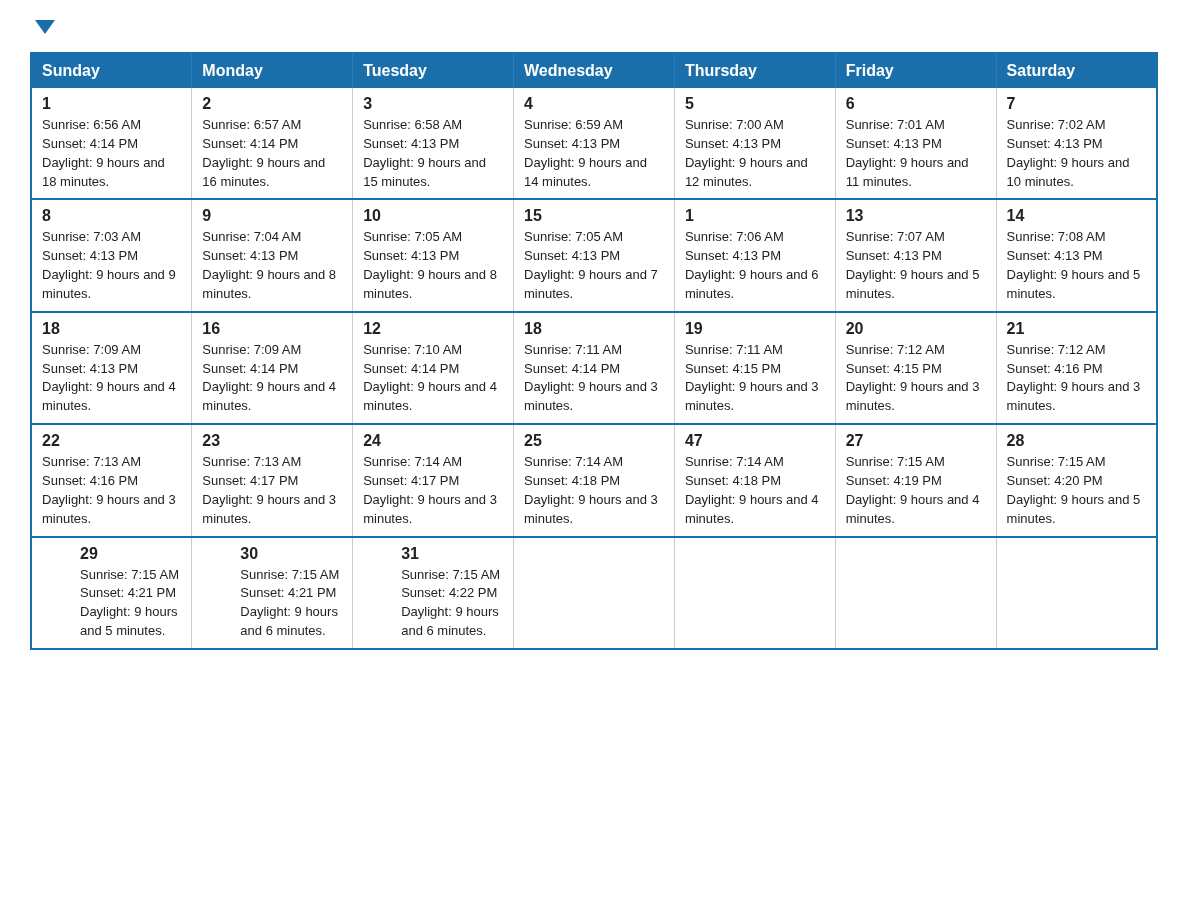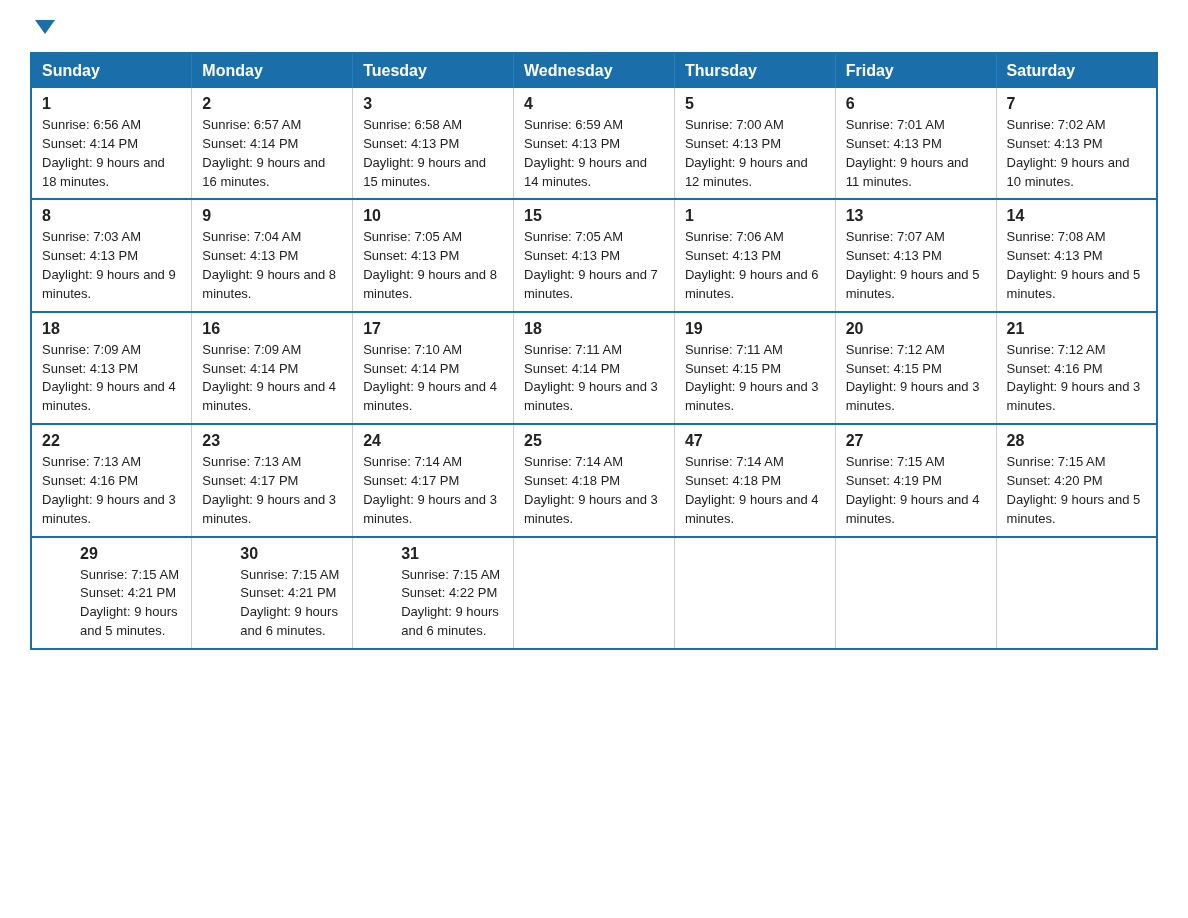--- a/index.html
+++ b/index.html
@@ -201,21 +201,21 @@
       <tr>
         <td>
         <span class="day-number">18</span>
         <span class="day-info">Sunrise: 7:09 AM<br>Sunset: 4:13 PM<br>Daylight: 9 hours and 4 minutes.</span>
       </td>
         <td>
         <span class="day-number">16</span>
         <span class="day-info">Sunrise: 7:09 AM<br>Sunset: 4:14 PM<br>Daylight: 9 hours and 4 minutes.</span>
       </td>
         <td>
-        <span class="day-number">17</span>
+        <span class="day-number">12</span>
         <span class="day-info">Sunrise: 7:10 AM<br>Sunset: 4:14 PM<br>Daylight: 9 hours and 4 minutes.</span>
       </td>
         <td>
         <span class="day-number">18</span>
         <span class="day-info">Sunrise: 7:11 AM<br>Sunset: 4:14 PM<br>Daylight: 9 hours and 3 minutes.</span>
       </td>
         <td>
         <span class="day-number">19</span>
         <span class="day-info">Sunrise: 7:11 AM<br>Sunset: 4:15 PM<br>Daylight: 9 hours and 3 minutes.</span>
       </td>

